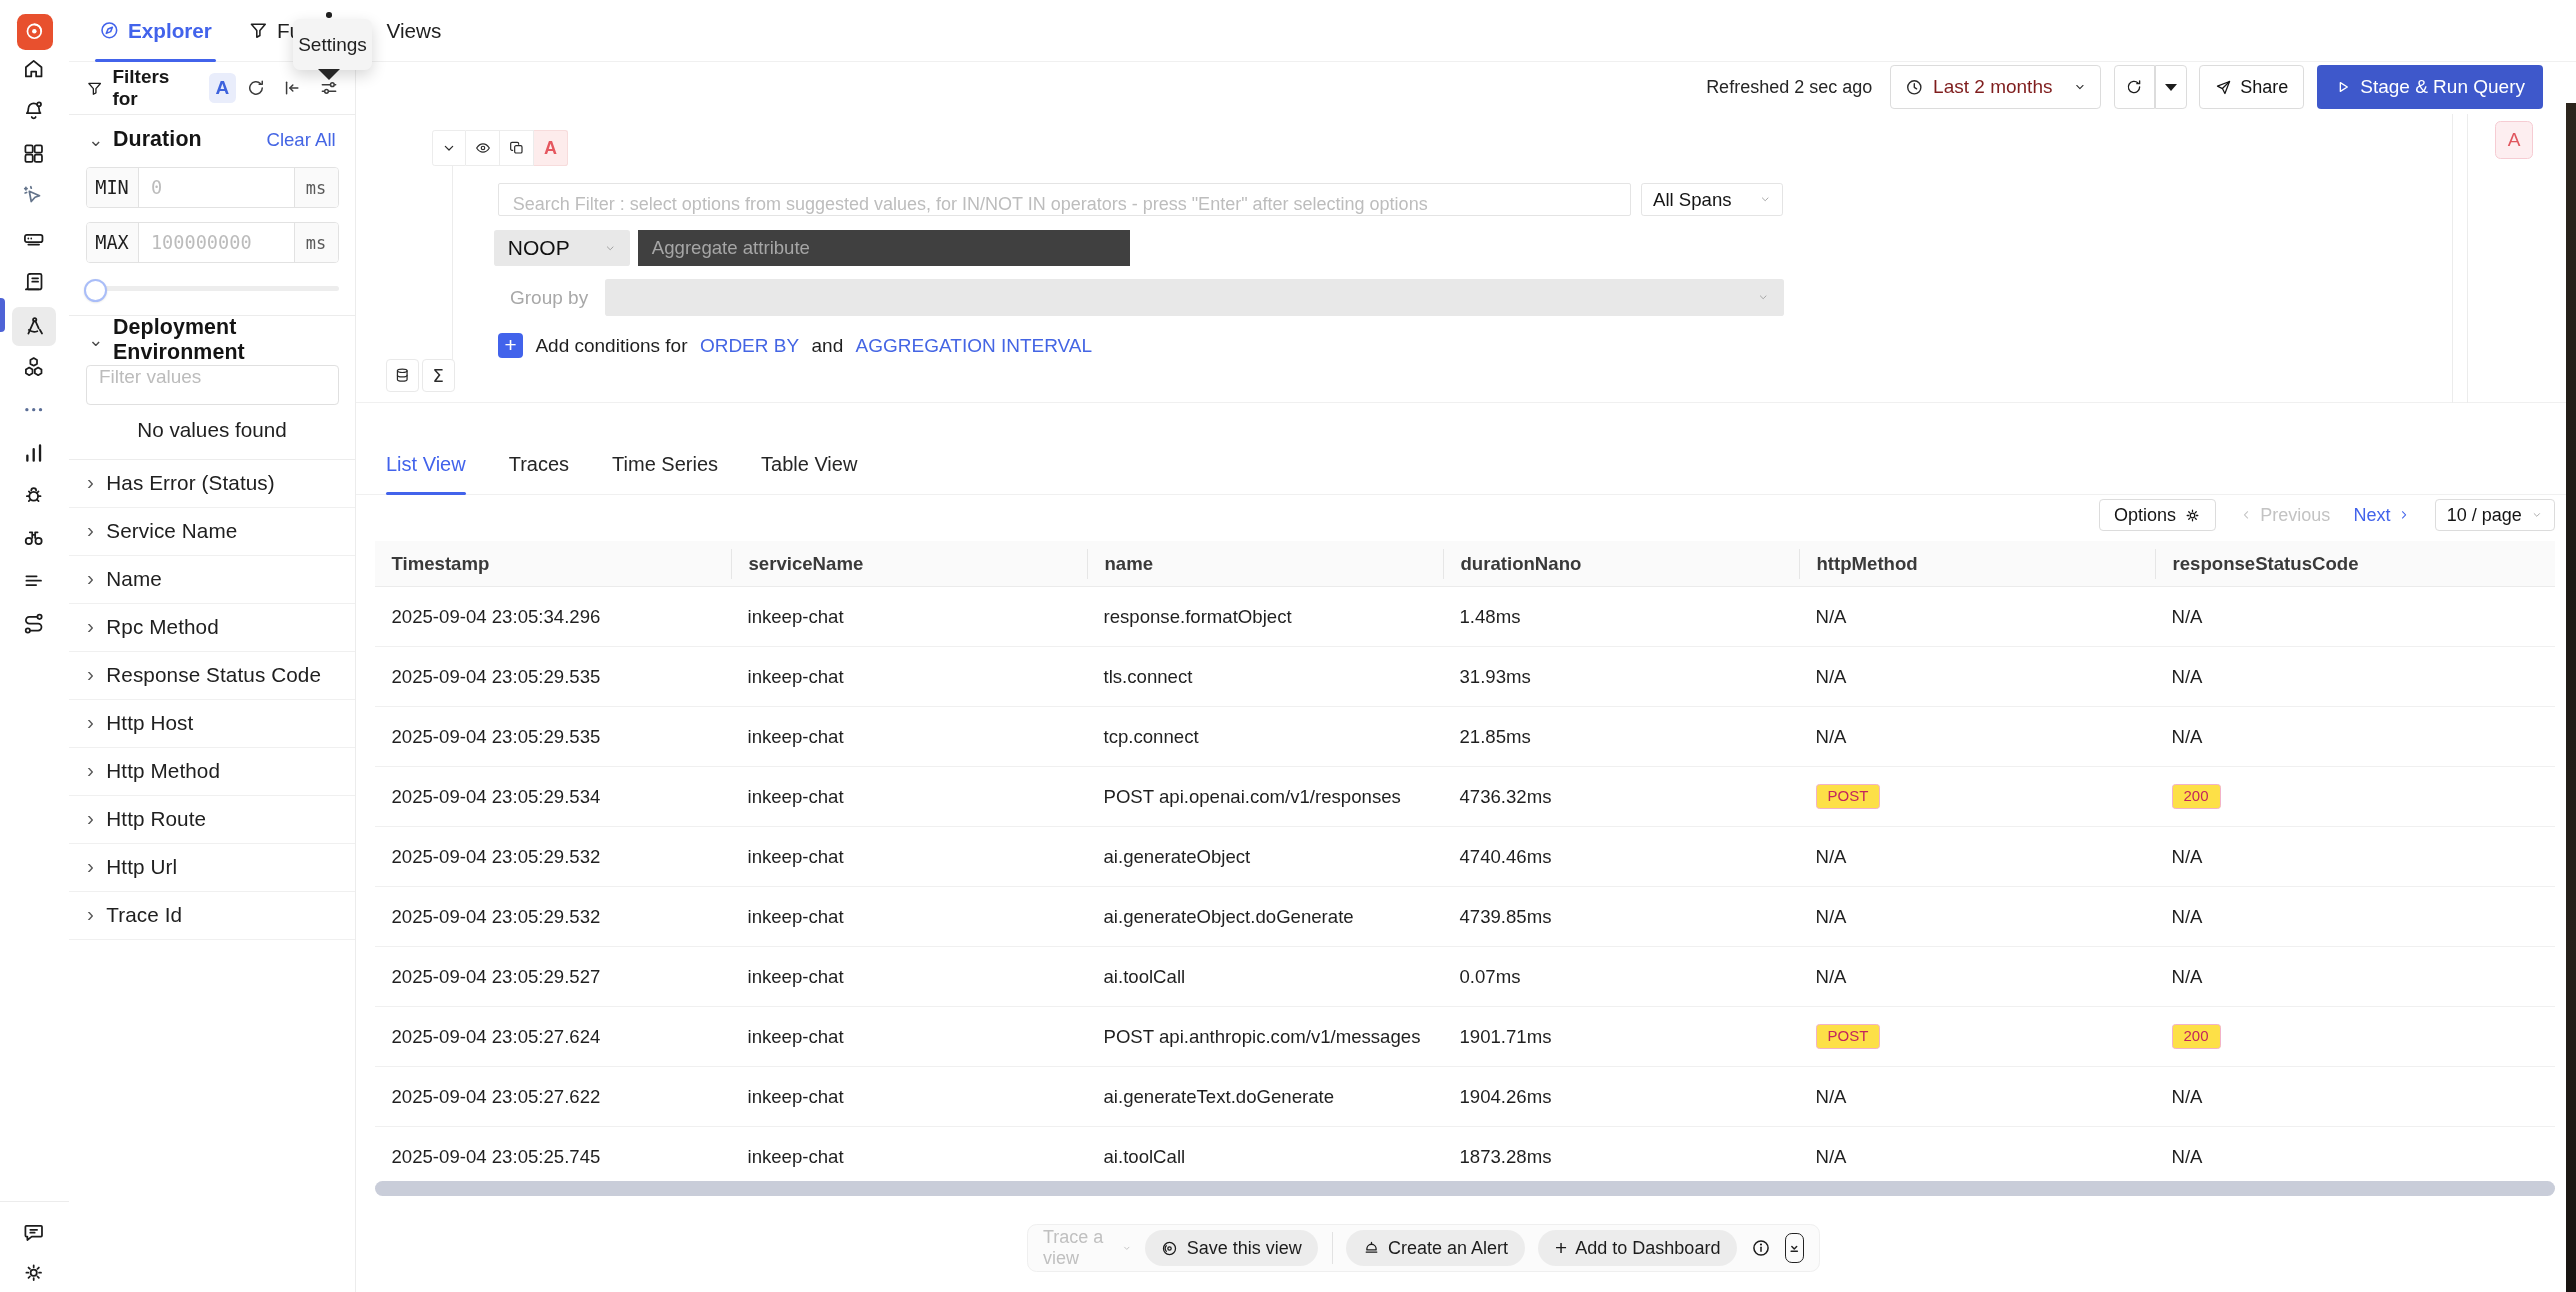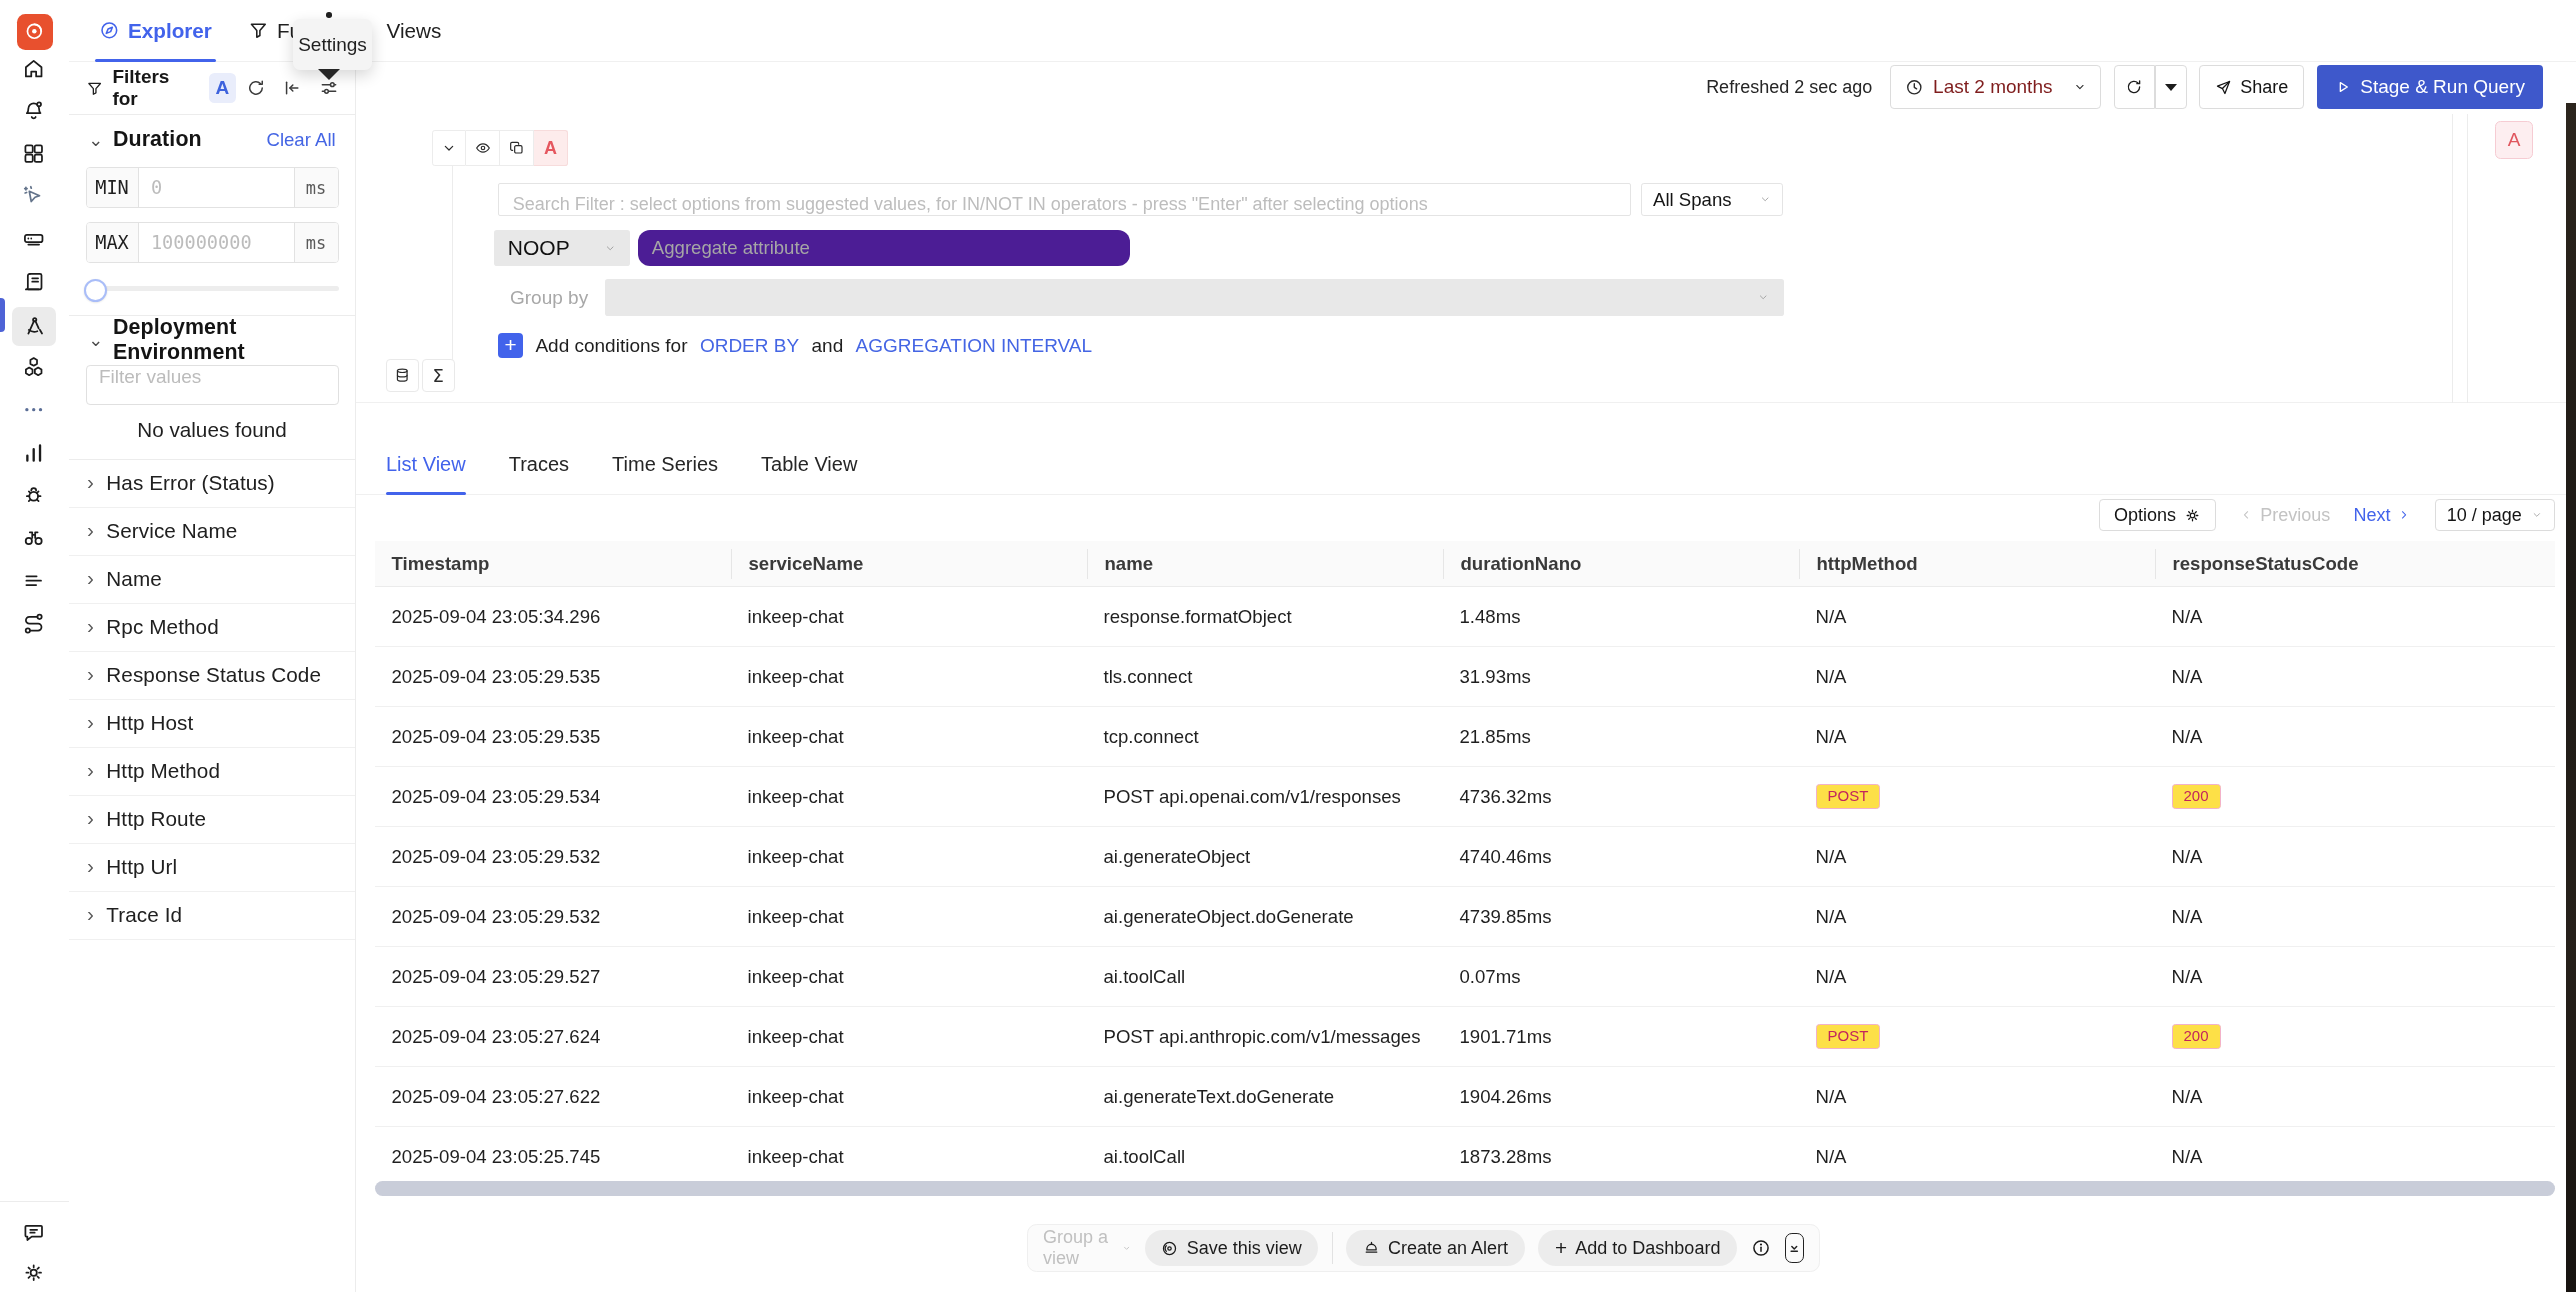--- a/index.html
+++ b/index.html
@@ -107,21 +107,21 @@
   .q-allspans{position:absolute;left:1285px;top:69px;width:142px;height:33px;box-sizing:border-box;border:0.7px solid #e4e4e4;
     border-radius:2.8px;display:flex;align-items:center;padding:0 11px;gap:6.9px;cursor:pointer;}
   .q-allspans .lbl{font-size:18.6px;color:#141414;}
   .q-allspans .chv{margin-left:auto;color:#a0a0a0;}
   .q-allspans svg{width:12.4px;height:12.4px;}
   .q-noop{position:absolute;left:138px;top:116px;width:136px;height:36px;background:#e8e8e8;border-radius:2.8px;
     display:flex;align-items:center;padding:0 13.8px;box-sizing:border-box;cursor:pointer;}
   .q-noop .lbl{font-size:21px;color:#111;font-weight:500;}
   .q-noop .chv{margin-left:auto;color:#9a9a9a;}
   .q-noop svg{width:12.4px;height:12.4px;}
-  .q-agg{position:absolute;left:282px;top:116px;width:492px;height:36px;background:#4c1d95;border-radius:12px;
+  .q-agg{position:absolute;left:282px;top:116px;width:492px;height:36px;background:#404040;border-radius:0;
     display:flex;align-items:center;padding:0 13.8px;box-sizing:border-box;font-size:18.6px;color:#a6a6a6;}
   .q-gb-label{position:absolute;left:154px;top:165px;height:37px;display:flex;align-items:center;font-size:19px;color:#a8a8a8;}
   .q-gb{position:absolute;left:249px;top:165px;width:1179px;height:37px;background:#e8e8e8;border-radius:2.8px;
     display:flex;align-items:center;justify-content:flex-end;padding:0 15px;box-sizing:border-box;color:#a0a0a0;}
   .q-gb svg{width:12.4px;height:12.4px;}
   .q-addcond{position:absolute;left:142px;top:219px;display:flex;align-items:center;gap:12.4px;font-size:19px;}
   .plusbox{width:25px;height:25px;background:#4263eb;border-radius:4.1px;color:#fff;display:flex;align-items:center;
     justify-content:center;font-size:20.7px;line-height:1;cursor:pointer;}
   .q-addcond .link{color:#4465e4;font-weight:500;cursor:pointer;}
   .q-minibtns{position:absolute;left:30px;top:245px;display:flex;gap:2.8px;}
@@ -693,21 +693,21 @@
           <div class="td c3">1873.28ms</div>
           <div class="td c4">N/A</div>
           <div class="td c5">N/A</div>
         </div>
       </div>
   </div>
   <div class="hscroll"></div>
 
   <div class="footer">
     <div class="selview">
-      <span>Group a view</span>
+      <span>Trace a view</span>
       <svg class="ic" viewBox="0 0 24 24">
           <path d="M6.5 9.5 12 15l5.5-5.5"></path>
         </svg>
     </div>
     <div class="pill">
       <svg class="ic" viewBox="0 0 24 24">
           <circle cx="12" cy="12" r="8.5"></circle>
           <circle cx="12" cy="12" r="2.4"></circle>
           <path d="M7.5 16a6.2 6.2 0 0 1 0-8"></path>
         </svg>

